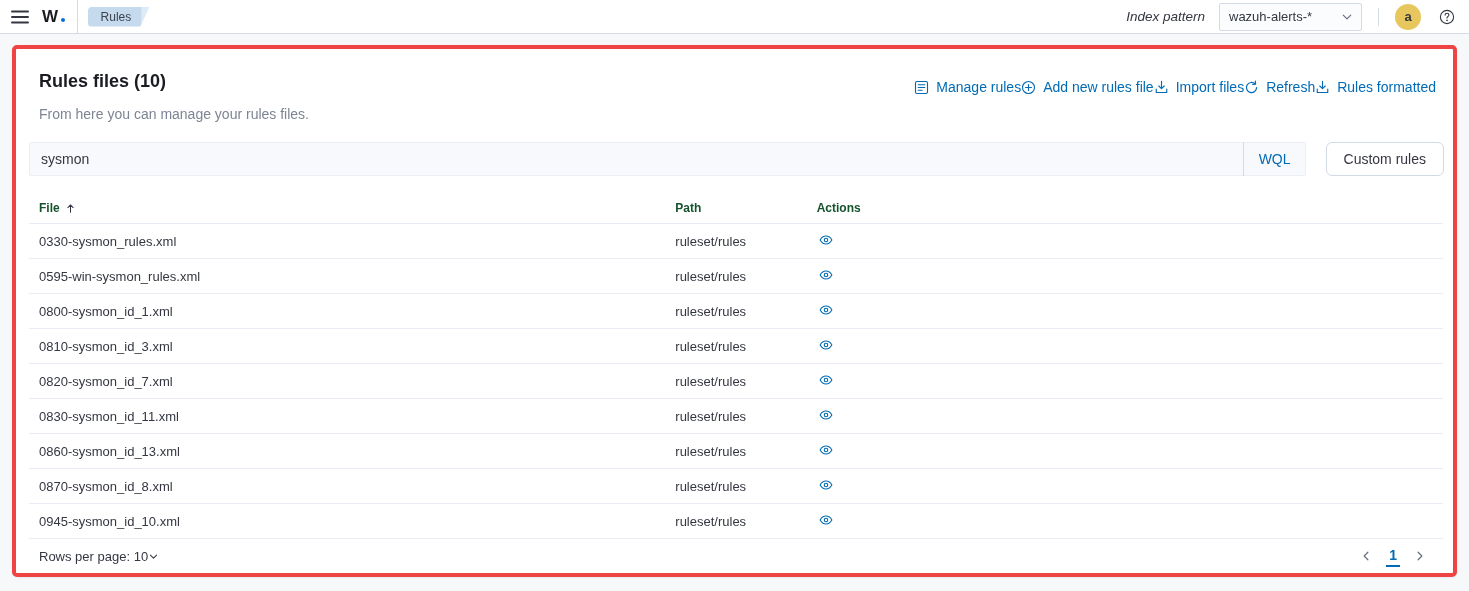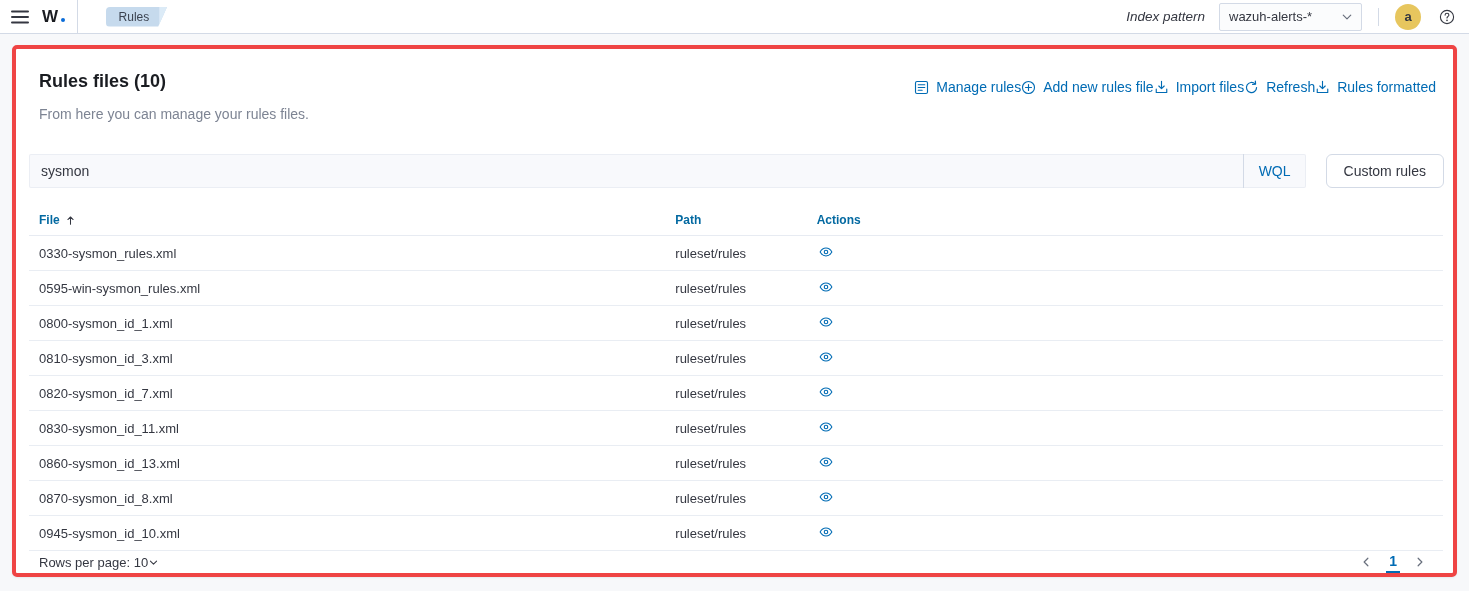--- a/index.html
+++ b/index.html
@@ -27,21 +27,21 @@
     display: flex; align-items: center; justify-content: center;
     background: none; border: none; cursor: pointer; color: #343741;
   }
   .logo {
     display: flex; align-items: baseline;
     font-weight: 800; font-size: 17px; color: #1a1c21;
     padding: 0 12px 0 2px; letter-spacing: .5px;
   }
   .logo-dot { width: 4px; height: 4px; border-radius: 50%; background: #0a6cd8; margin-left: 2px; }
   .topbar-divider { width: 1px; height: 100%; background: #d3dae6; }
-  .breadcrumb-wrap { position: relative; margin-left: 28px; height: 20px; }
+  .breadcrumb-wrap { position: relative; margin-left: 10px; height: 20px; }
   .breadcrumb-tab {
     position: relative; z-index: 2;
     display: inline-flex; align-items: center;
     height: 20px; padding: 0 18px 0 13px;
     font-size: 12px; color: #3c4350;
     background: #c6daed;
     border-radius: 4px 0 0 4px;
     clip-path: polygon(0 0, 100% 0, calc(100% - 9px) 100%, 0 100%);
   }
   .breadcrumb-tab::after {
@@ -88,21 +88,21 @@
   .header-actions { display: flex; align-items: center; margin-top: 9px; }
   .action-link {
     display: flex; align-items: center; gap: 7px;
     background: none; border: none; cursor: pointer;
     color: #006BB4; font-size: 14px;
     font-family: "Liberation Sans", sans-serif;
   }
   .panel-subtitle { padding: 0 23px; margin-top: 11px; font-size: 14px; color: #7d8493; }
 
   
-  .search-row { display: flex; align-items: center; margin: 32px 9px 0 13px; }
+  .search-row { display: flex; align-items: center; margin: 20px 9px 0 13px; }
   .search-control {
     flex: 1; height: 34px;
     display: flex; align-items: center;
     background: #f8f9fc;
     border-radius: 2px;
     box-shadow: inset 0 0 0 1px rgba(211,218,230,.35);
   }
   .search-input {
     flex: 1; height: 100%;
     background: transparent; border: none; outline: none;
@@ -124,21 +124,21 @@
     font-size: 14px; color: #343741; cursor: pointer;
     font-family: "Liberation Sans", sans-serif;
   }
 
   
   .table-wrap { margin: 17px 10px 0 13px; }
   table { width: 100%; border-collapse: collapse; table-layout: fixed; }
   col.c-file { width: 45%; }
   col.c-path { width: 10%; }
   th {
-    text-align: left; font-size: 12px; font-weight: 700; color: #0369a1;
+    text-align: left; font-size: 12px; font-weight: 700; color: #14532d;
     padding: 8px 10px; border-bottom: 1px solid #e7ebf2;
   }
   .th-sort { display: inline-flex; align-items: center; gap: 5px; cursor: pointer; }
   td {
     font-size: 13px; color: #343741;
     padding: 8px 10px; border-bottom: 1px solid #e9edf3;
     height: 33px;
   }
   .eye-btn { background: none; border: none; cursor: pointer; color: #006BB4; padding: 1px 2px; }
 

